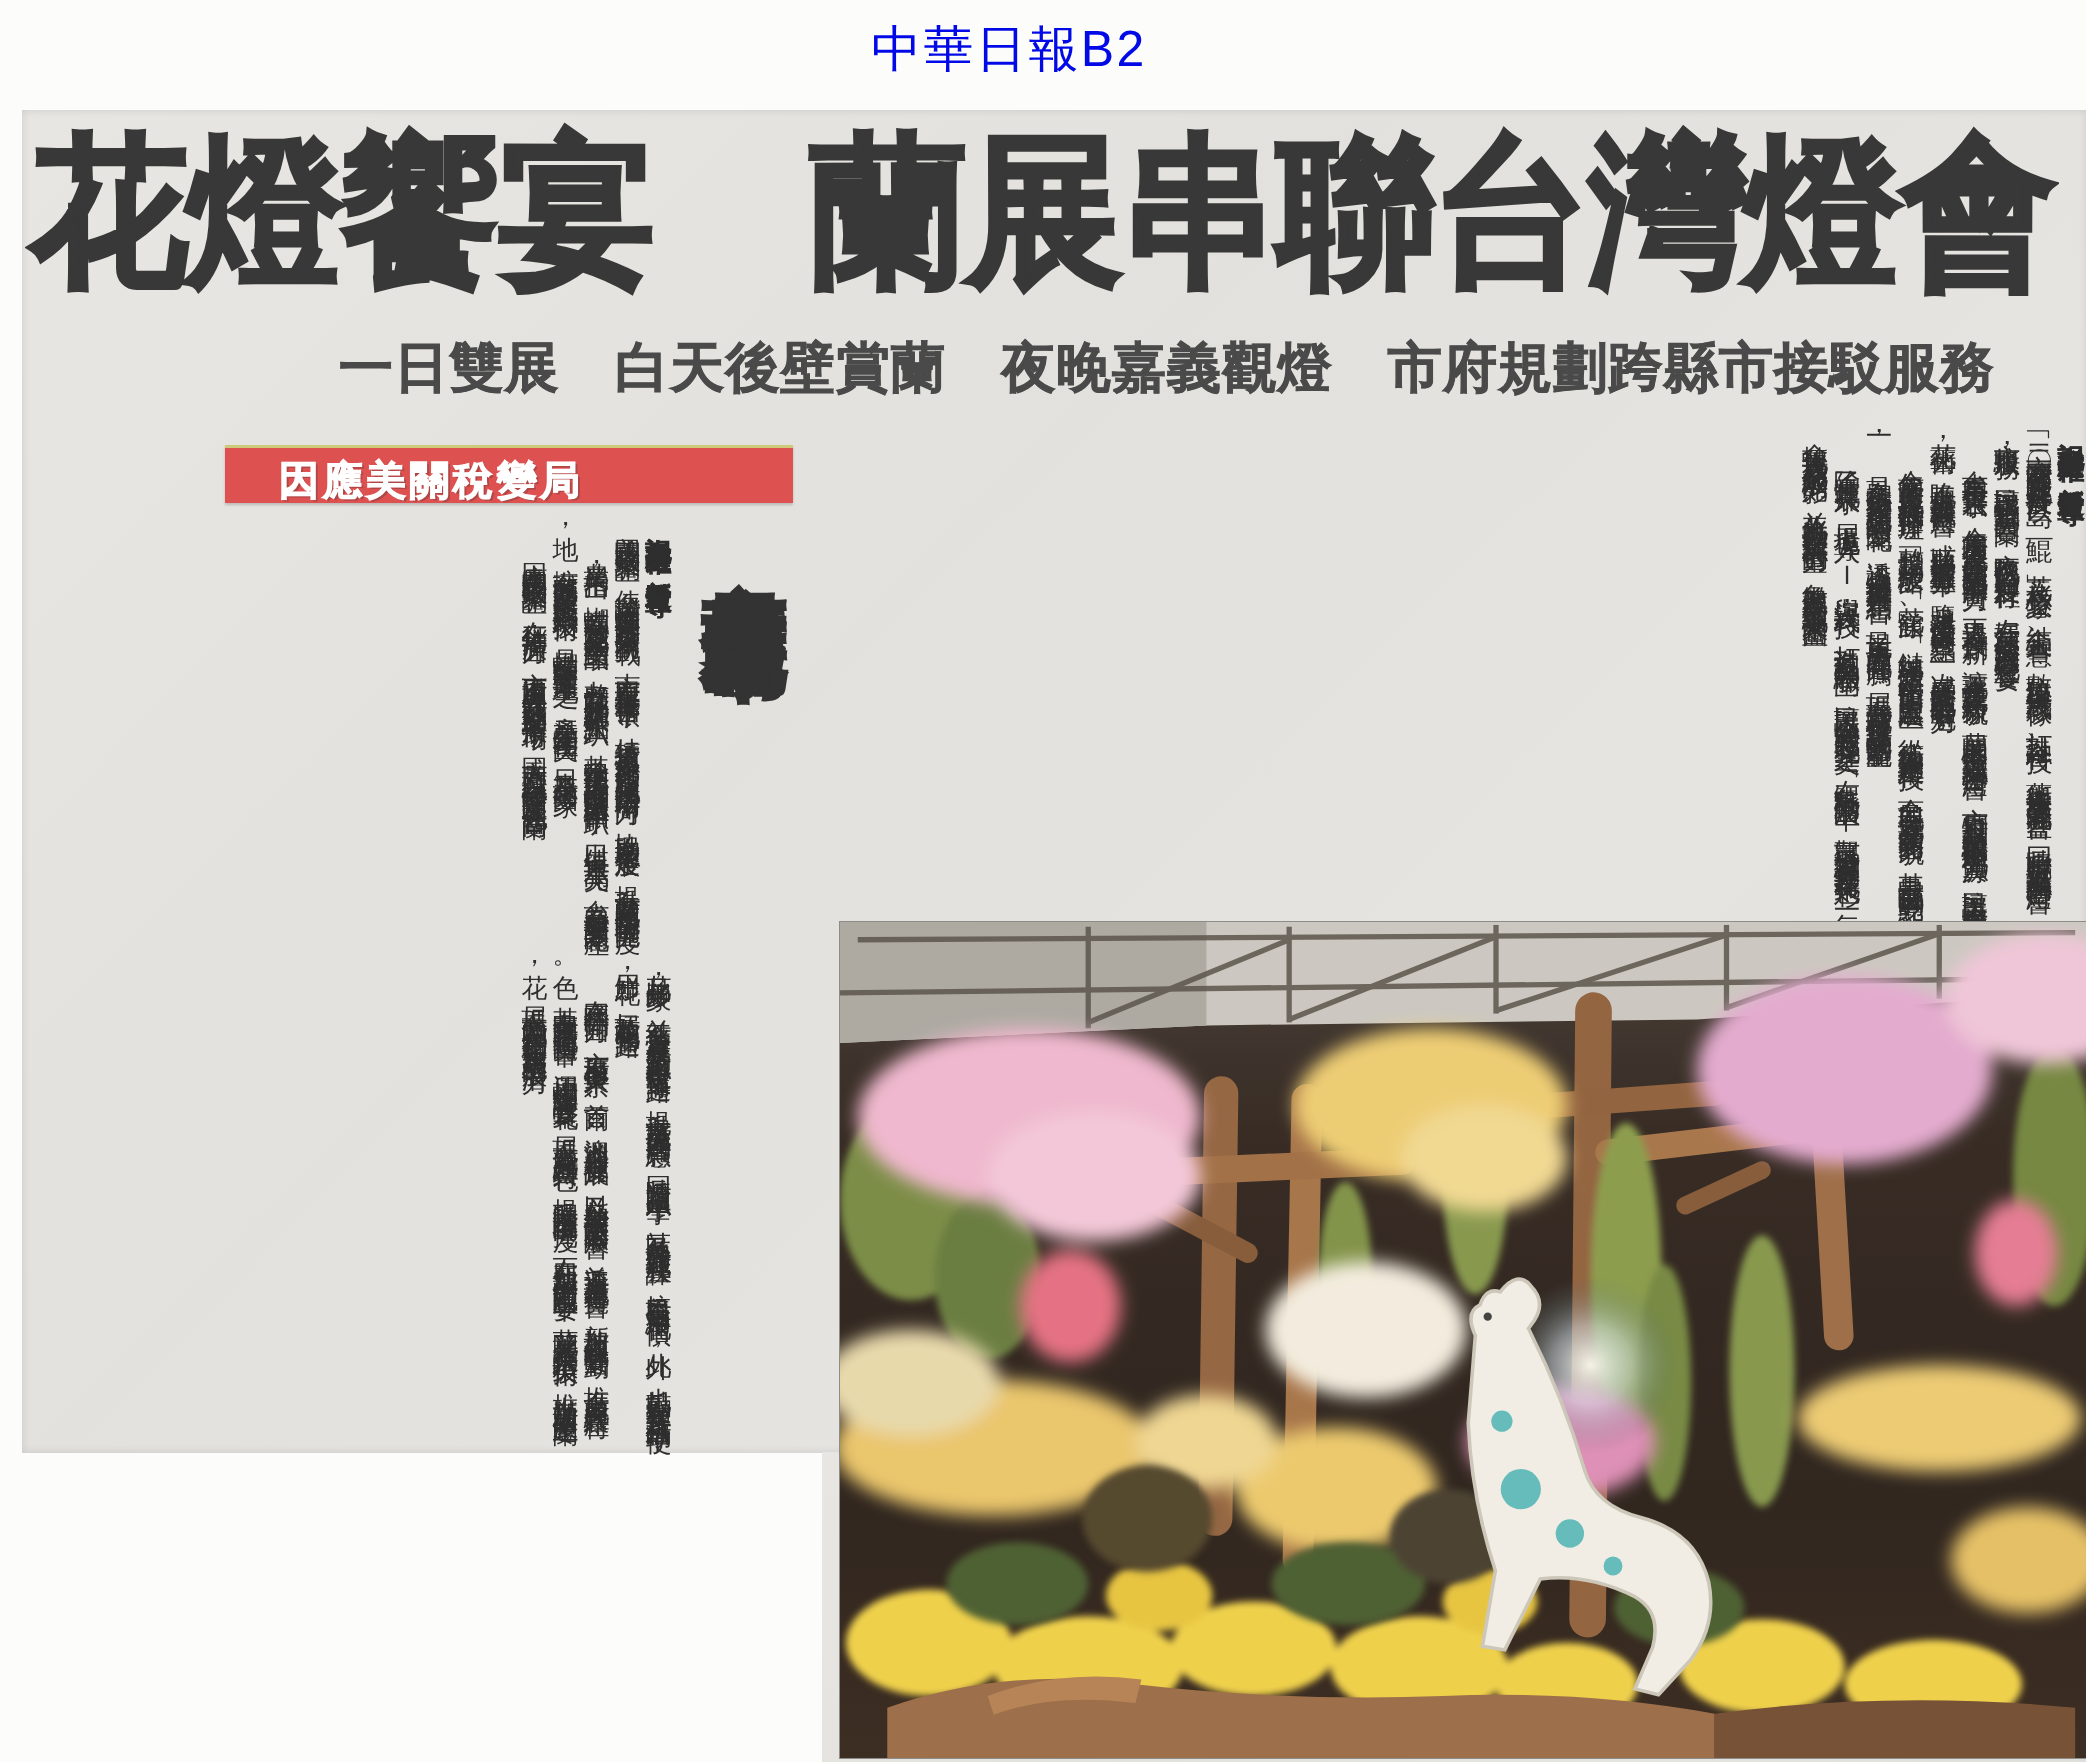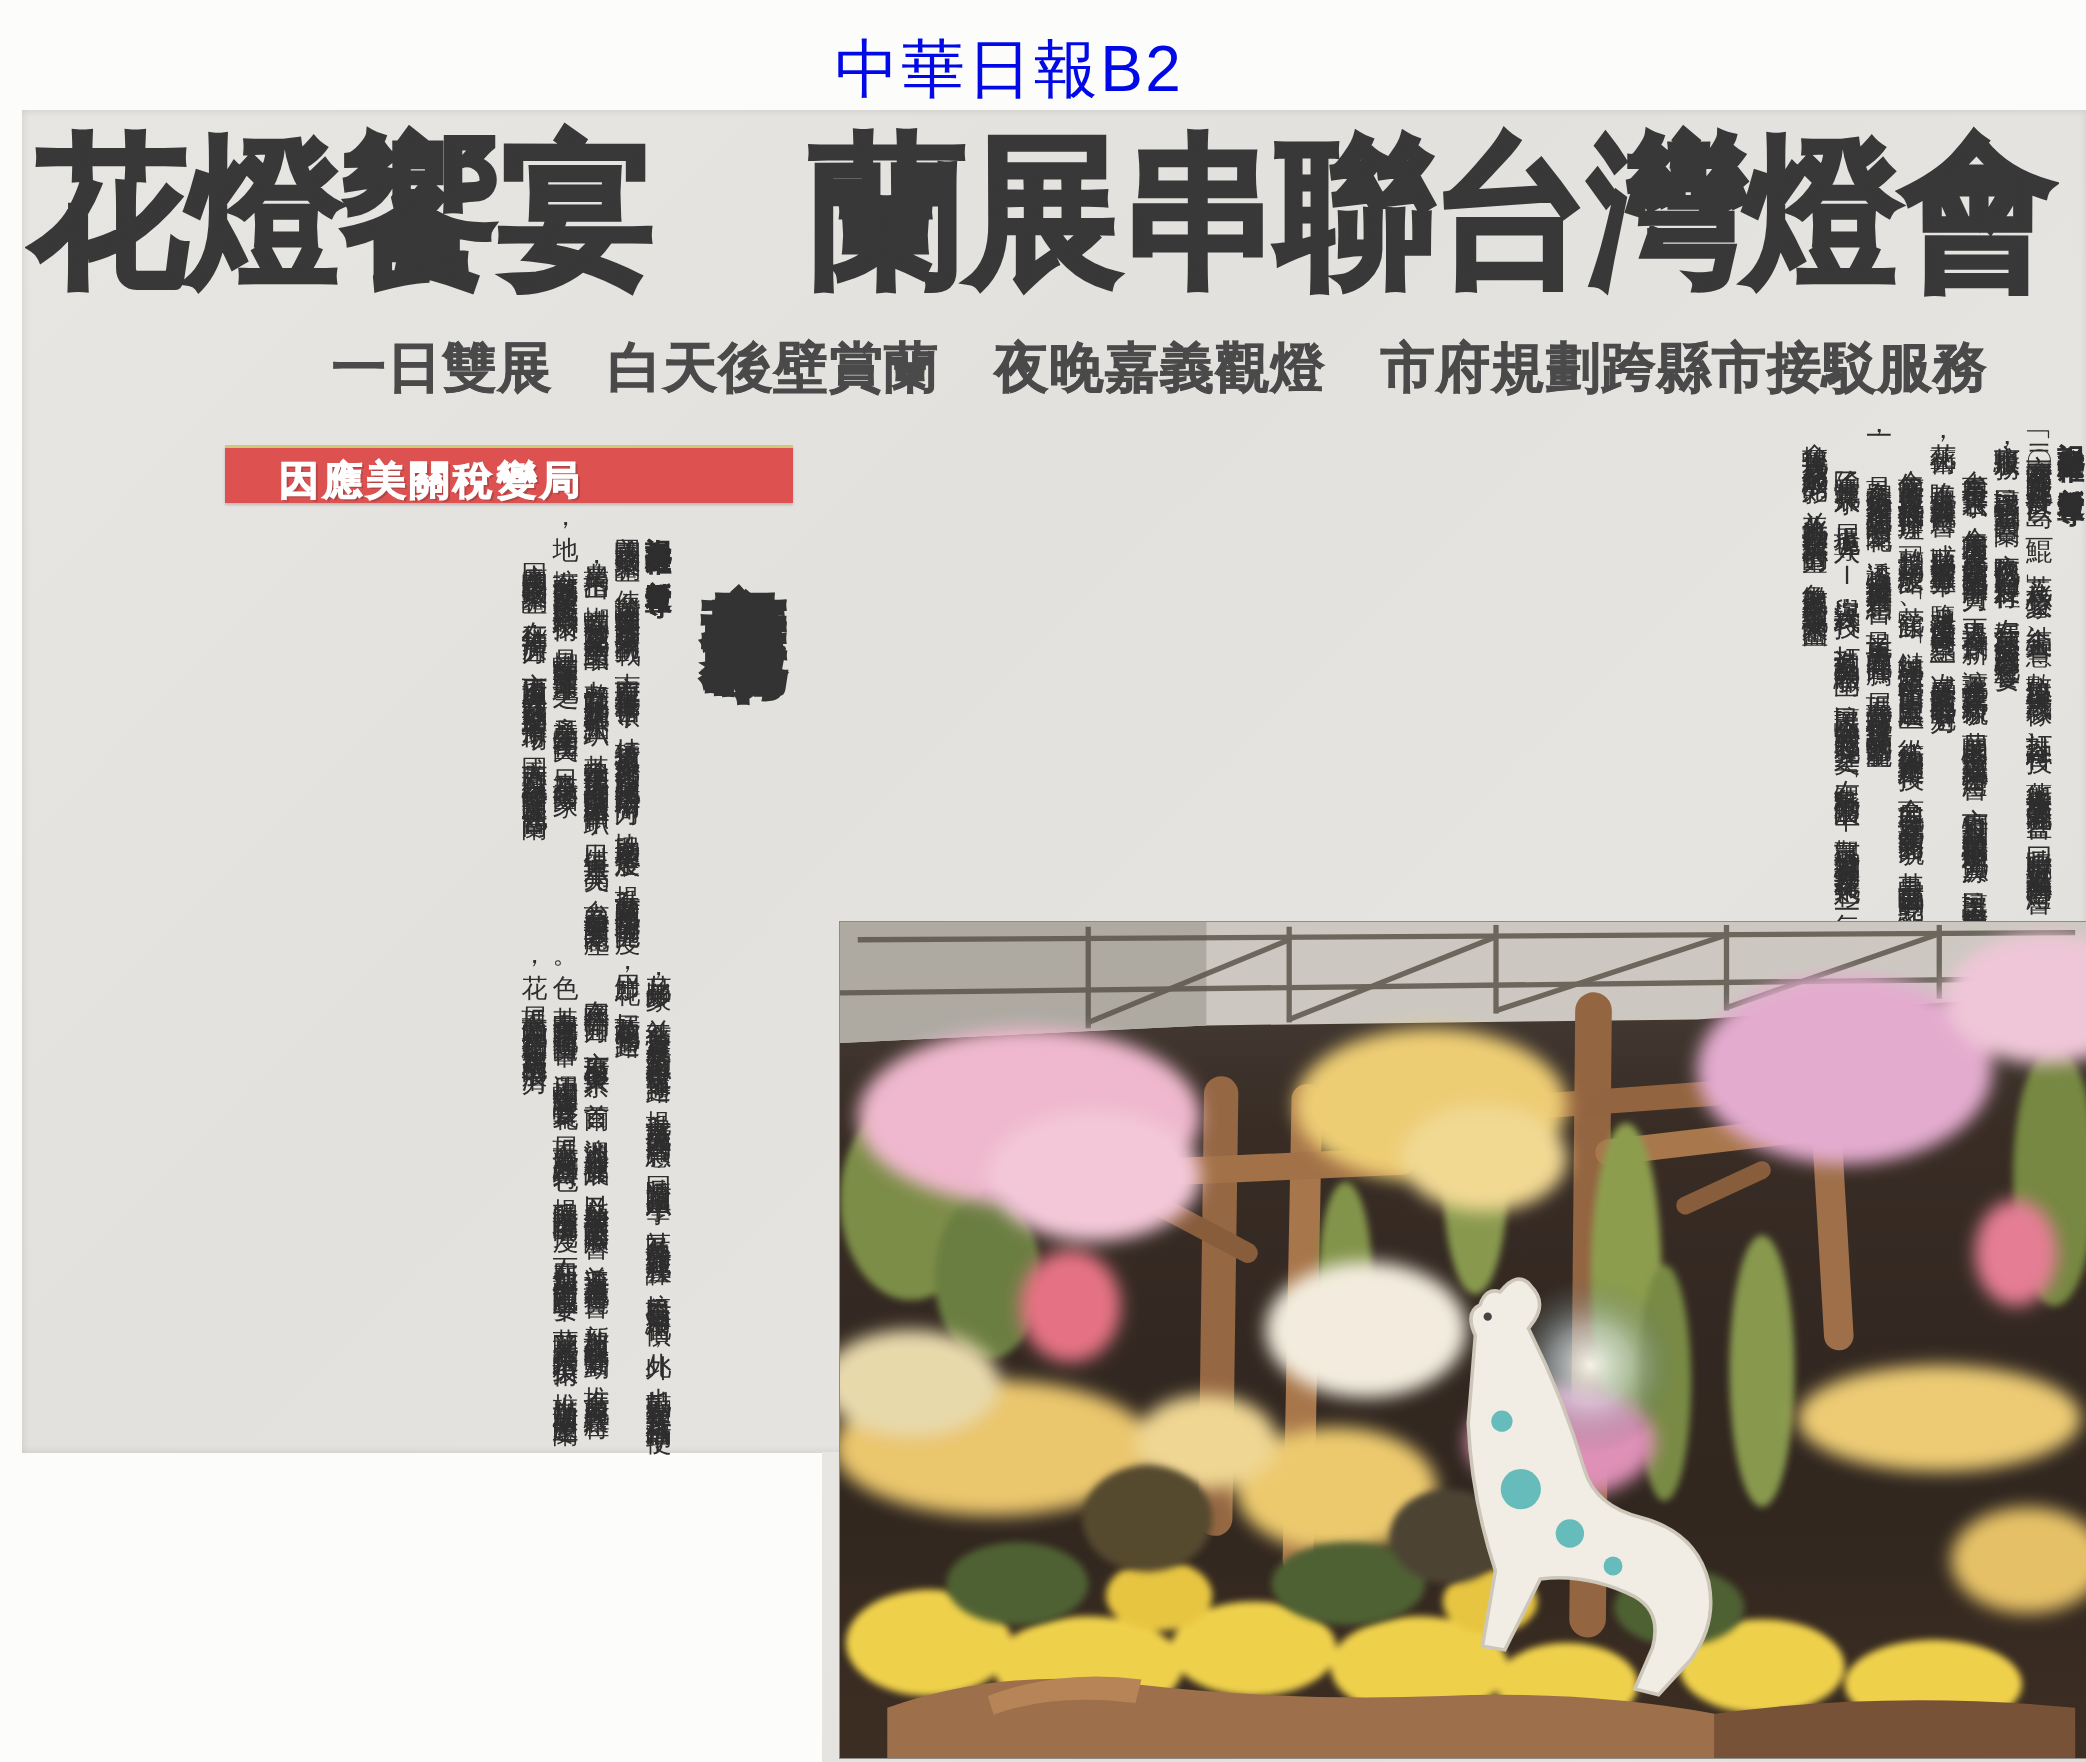--- a/index.html
+++ b/index.html
@@ -6,42 +6,42 @@
   body{
     width:2087px;height:1762px;position:relative;
     background:#fcfcfa;
     font-family:"Liberation Serif","DejaVu Serif",serif;
     overflow:hidden;
   }
   .abs{position:absolute;}
 
   
   #masthead{
-    top:25px;left:0;width:2018px;text-align:center;
-    font-size:64px;line-height:89px;letter-spacing:2.4px;
+    top:5px;left:0;width:2018px;text-align:center;
+    font-size:50px;line-height:89px;letter-spacing:2.4px;
     font-family:"Liberation Sans","DejaVu Sans",sans-serif;
     font-weight:500;
   }
 
   
   .paper{background:linear-gradient(135deg,#e7e6e2 0%,#e2e1dd 40%,#e6e4e0 70%,#dfdeda 100%);}
   #paper-main{left:22.4px;top:110px;width:2065px;height:1343px;box-shadow:0 0 8.3px rgba(0,0,0,.12) inset;}
   #paper-right{left:822px;top:1452px;width:1265px;height:310px;}
 
   
   #headline{
     left:31px;top:116px;width:2049px;height:189px;
     font-family:"Liberation Sans","DejaVu Sans",sans-serif;
     font-weight:900;font-size:157px;line-height:183px;
     color:#383838;letter-spacing:-1.2px;white-space:nowrap;
     -webkit-text-stroke:4.1px #383838;
     transform:scaleY(1.04);transform-origin:top left;
   }
   #subheadline{
-    left:332px;top:335px;width:1653px;
+    left:339px;top:335px;width:1653px;
     font-family:"Liberation Sans","DejaVu Sans",sans-serif;
     font-weight:700;font-size:54px;line-height:65px;
     color:#4a4a4a;letter-spacing:1.2px;white-space:nowrap;
     -webkit-text-stroke:0.9px #4a4a4a;
   }
 
   
   #kicker{
     left:225px;top:445px;width:568px;height:55px;
     background:#dd5150;border-top:3.5px solid #cfc97a;

